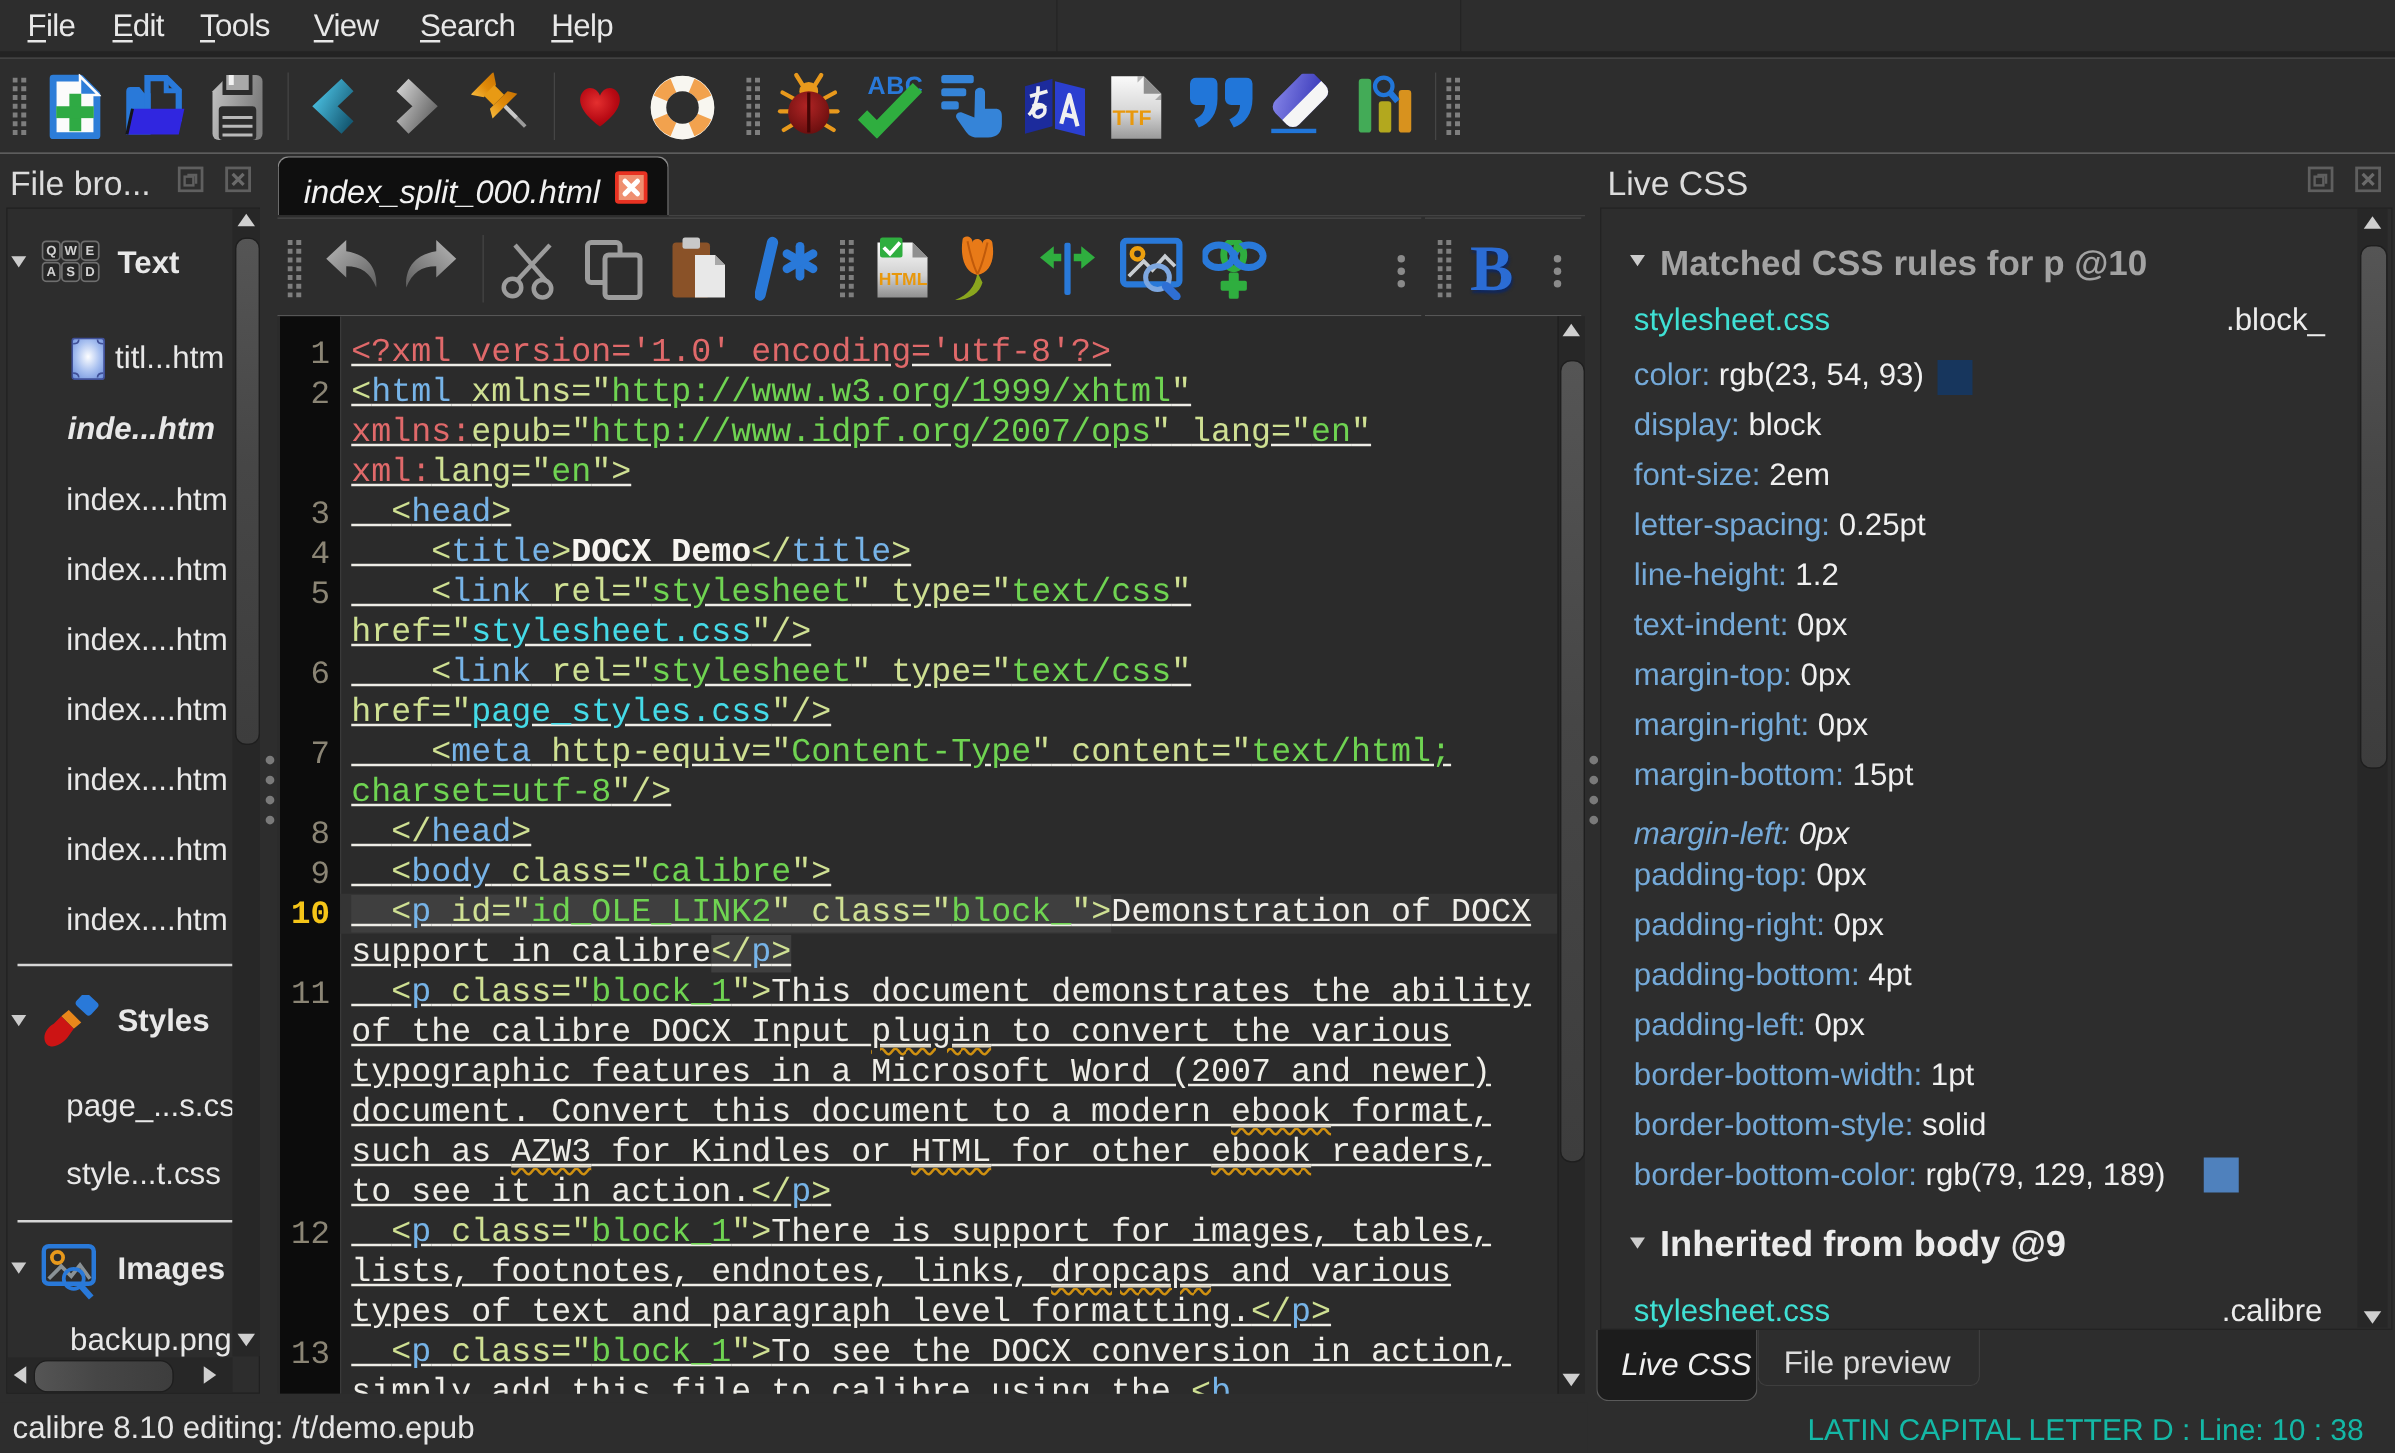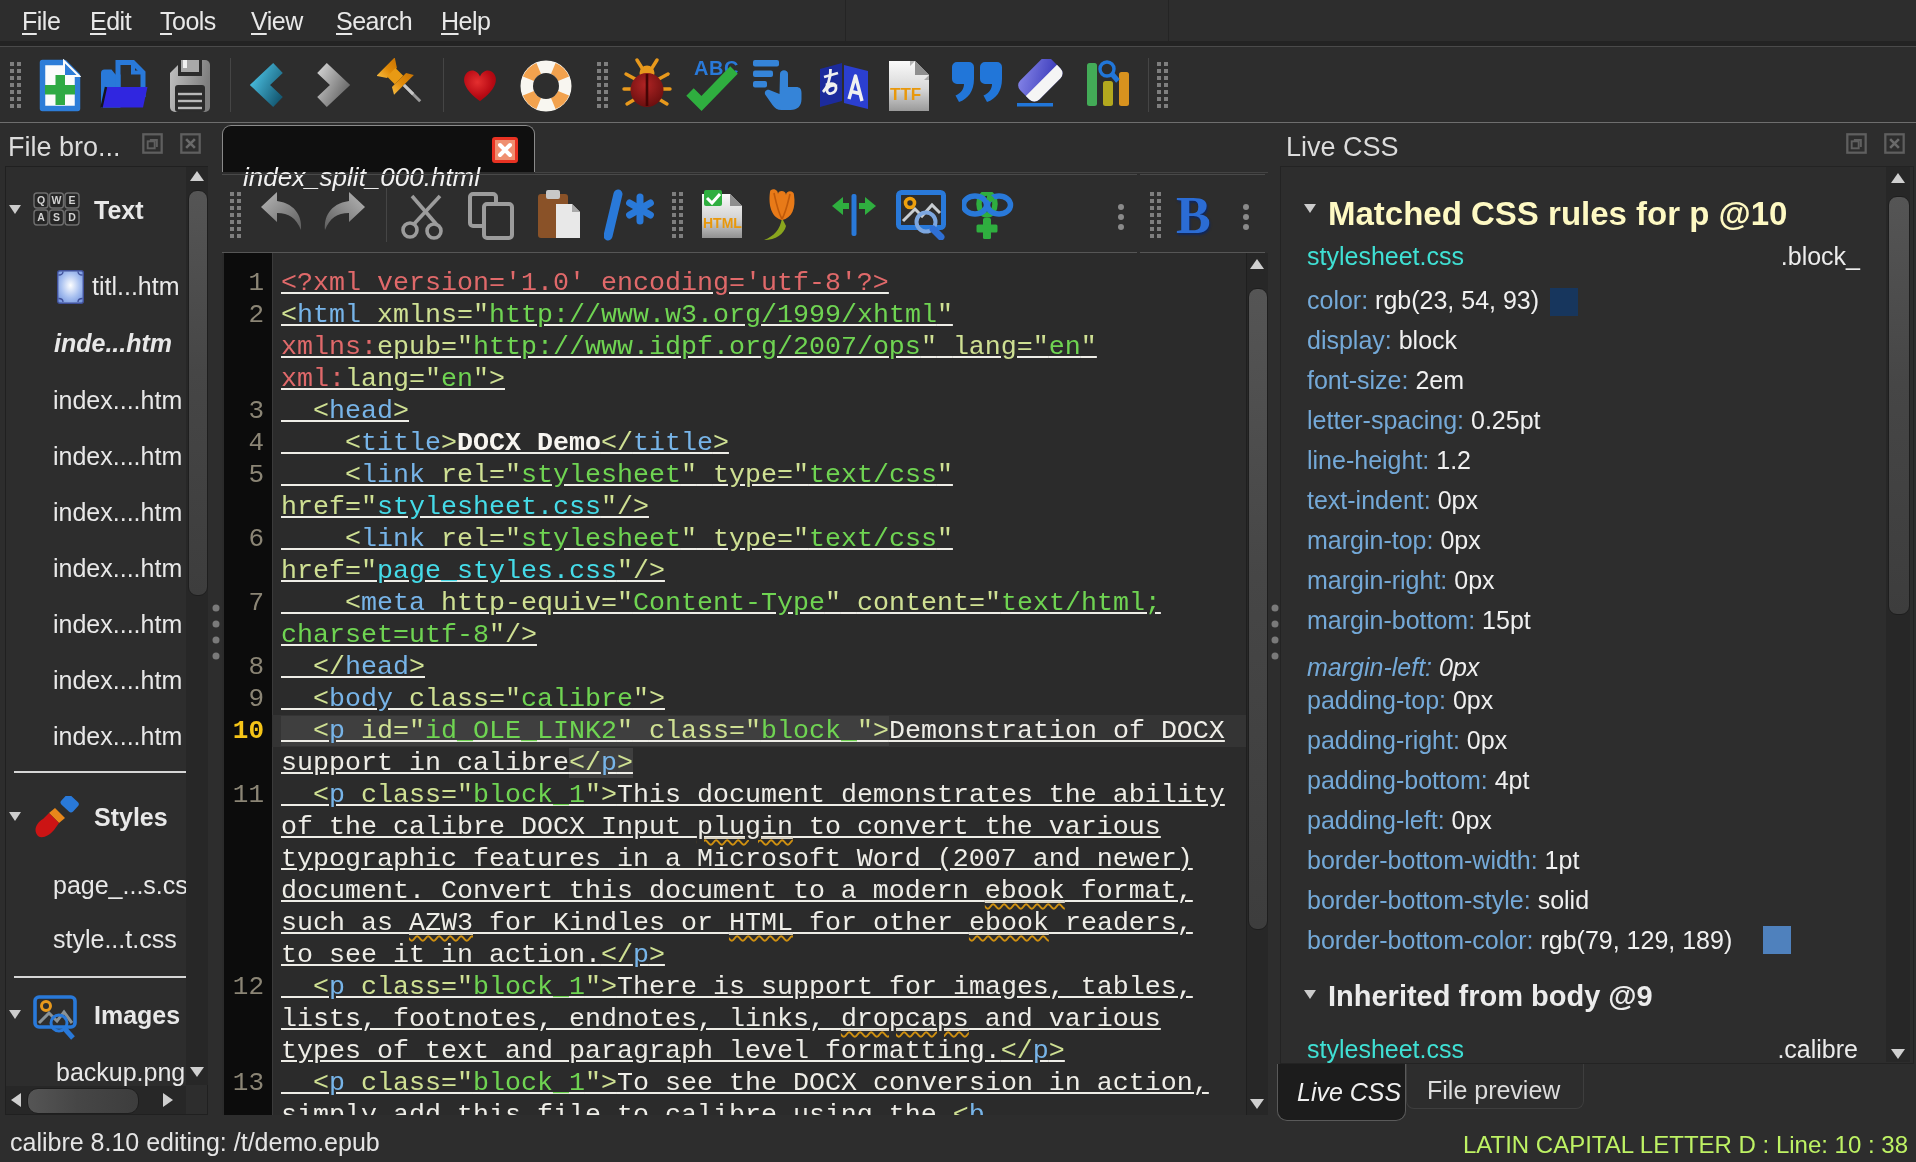--- a/index.html
+++ b/index.html
@@ -371,21 +371,21 @@
 <svg class="abs" style="left:212px;top:604px" width="8" height="60">
     <g fill="#7a7a7a">
       <circle cx="4" cy="4" r="3.5"></circle>
       <circle cx="4" cy="20" r="3.5"></circle>
       <circle cx="4" cy="36" r="3.5"></circle>
       <circle cx="4" cy="52" r="3.5"></circle>
     </g>
   </svg>
 
 <div class="abs" style="left:222px;top:125px;width:313px;height:47px;background:#0f0f0f;border:1.5px solid #8a8a8a;border-bottom:none;border-radius:9px 9px 0 0;box-sizing:border-box;"></div>
-<div class="abs" style="left:243px;top:138px;font-size:26px;font-style:italic;color:#f2f2f2;margin-top:24px;">index_split_000.html</div>
+<div class="abs" style="left:243px;top:138px;font-size:26px;font-style:italic;color:#f2f2f2;">index_split_000.html</div>
 <div class="abs" style="left:492px;top:137px;width:26px;height:26px;background:#ef8f70;border:3px solid #e83222;border-radius:3px;box-sizing:border-box;"></div>
 <svg class="abs" style="left:492px;top:137px" width="26" height="26">
     <path d="M8 8 L18 18 M18 8 L8 18" stroke="#fff" stroke-width="4" stroke-linecap="round"></path>
   </svg>
 <div class="hline" style="left:535px;top:172px;width:733px;background:#434343;"></div>
 
 <div class="hline" style="left:222px;top:174px;width:915px;background:#494949;"></div>
 <div class="hline" style="left:1140px;top:174px;width:125px;background:#494949;"></div>
 <div class="hline" style="left:222px;top:252px;width:915px;background:#565656;"></div>
 <div class="hline" style="left:1140px;top:252px;width:125px;background:#565656;"></div>
@@ -623,21 +623,21 @@
     </g>
   </svg>
 <svg class="ticon" style="left:1884px;top:133px" viewBox="0 0 24 24">
     <rect x="1.5" y="1.5" width="21" height="21" fill="none" stroke="#5f5f5f" stroke-width="2.6"></rect>
     <path d="M7 7 L17 17 M17 7 L7 17" stroke="#6a6a6a" stroke-width="3"></path>
   </svg>
 <div class="abs" style="left:1280px;top:166px;width:634px;height:898px;background:#2d2d2d;border:1px solid #232323;box-sizing:border-box;"></div>
 <svg class="abs" style="left:1303px;top:202px" width="14" height="12">
     <path d="M1 2 L13 2 L7 11 Z" fill="#cccccc"></path>
   </svg>
-<div class="abs" style="left:1328px;top:195px;font-size:33px;font-weight:bold;color:#fef9c3;">Matched CSS rules for p @10</div>
+<div class="abs" style="left:1328px;top:195px;font-size:28px;font-weight:bold;color:#a3a3a3;">Matched CSS rules for p @10</div>
 <div class="abs" style="left:1307px;top:242px;font-size:25px;color:#3fe0d4;">stylesheet.css</div>
 <div class="abs" style="right:56px;top:242px;font-size:25px;color:#ececec;">.block_</div>
 <div class="csspair" style="left:1307px;top:286px;"><b>color:</b> rgb(23, 54, 93)</div>
 <div class="abs" style="left:1550px;top:288px;width:28px;height:28px;background:#17365d;"></div>
 <div class="csspair" style="left:1307px;top:326px;"><b>display:</b> block</div>
 <div class="csspair" style="left:1307px;top:366px;"><b>font-size:</b> 2em</div>
 <div class="csspair" style="left:1307px;top:406px;"><b>letter-spacing:</b> 0.25pt</div>
 <div class="csspair" style="left:1307px;top:446px;"><b>line-height:</b> 1.2</div>
 <div class="csspair" style="left:1307px;top:486px;"><b>text-indent:</b> 0px</div>
 <div class="csspair" style="left:1307px;top:526px;"><b>margin-top:</b> 0px</div>
@@ -668,13 +668,13 @@
     <path d="M2 3 L16 3 L9 13 Z" fill="#cfcfcf"></path>
   </svg>
 
 <div class="abs" style="left:1277px;top:1064px;width:129px;height:57px;background:#1c1c1c;border:1.5px solid #5a5a5a;border-top:none;border-radius:0 0 10px 10px;box-sizing:border-box;"></div>
 <div class="abs" style="left:1297px;top:1078px;font-size:25px;font-style:italic;color:#f0f0f0;">Live CSS</div>
 <div class="abs" style="left:1406px;top:1064px;width:178px;height:45px;background:#2d2d2d;border:1px solid #3e3e3e;border-top:none;border-radius:0 0 8px 8px;box-sizing:border-box;"></div>
 <div class="abs" style="left:1427px;top:1076px;font-size:25px;color:#dcdcdc;">File preview</div>
 
 <div class="abs" style="left:0;top:1122px;width:1270px;height:40px;background:#2d2d2d;"></div>
 <div class="abs" style="left:10px;top:1128px;font-size:25px;color:#e5e5e5;">calibre 8.10 editing: /t/demo.epub</div>
-<div class="abs" style="right:8px;top:1131px;font-size:24px;color:#bef264;text-align:center;">LATIN CAPITAL LETTER D : Line: 10 : 38</div>
+<div class="abs" style="right:25px;top:1131px;font-size:24px;color:#14b8a6;text-align:center;">LATIN CAPITAL LETTER D : Line: 10 : 38</div>
 
 </body></html>

